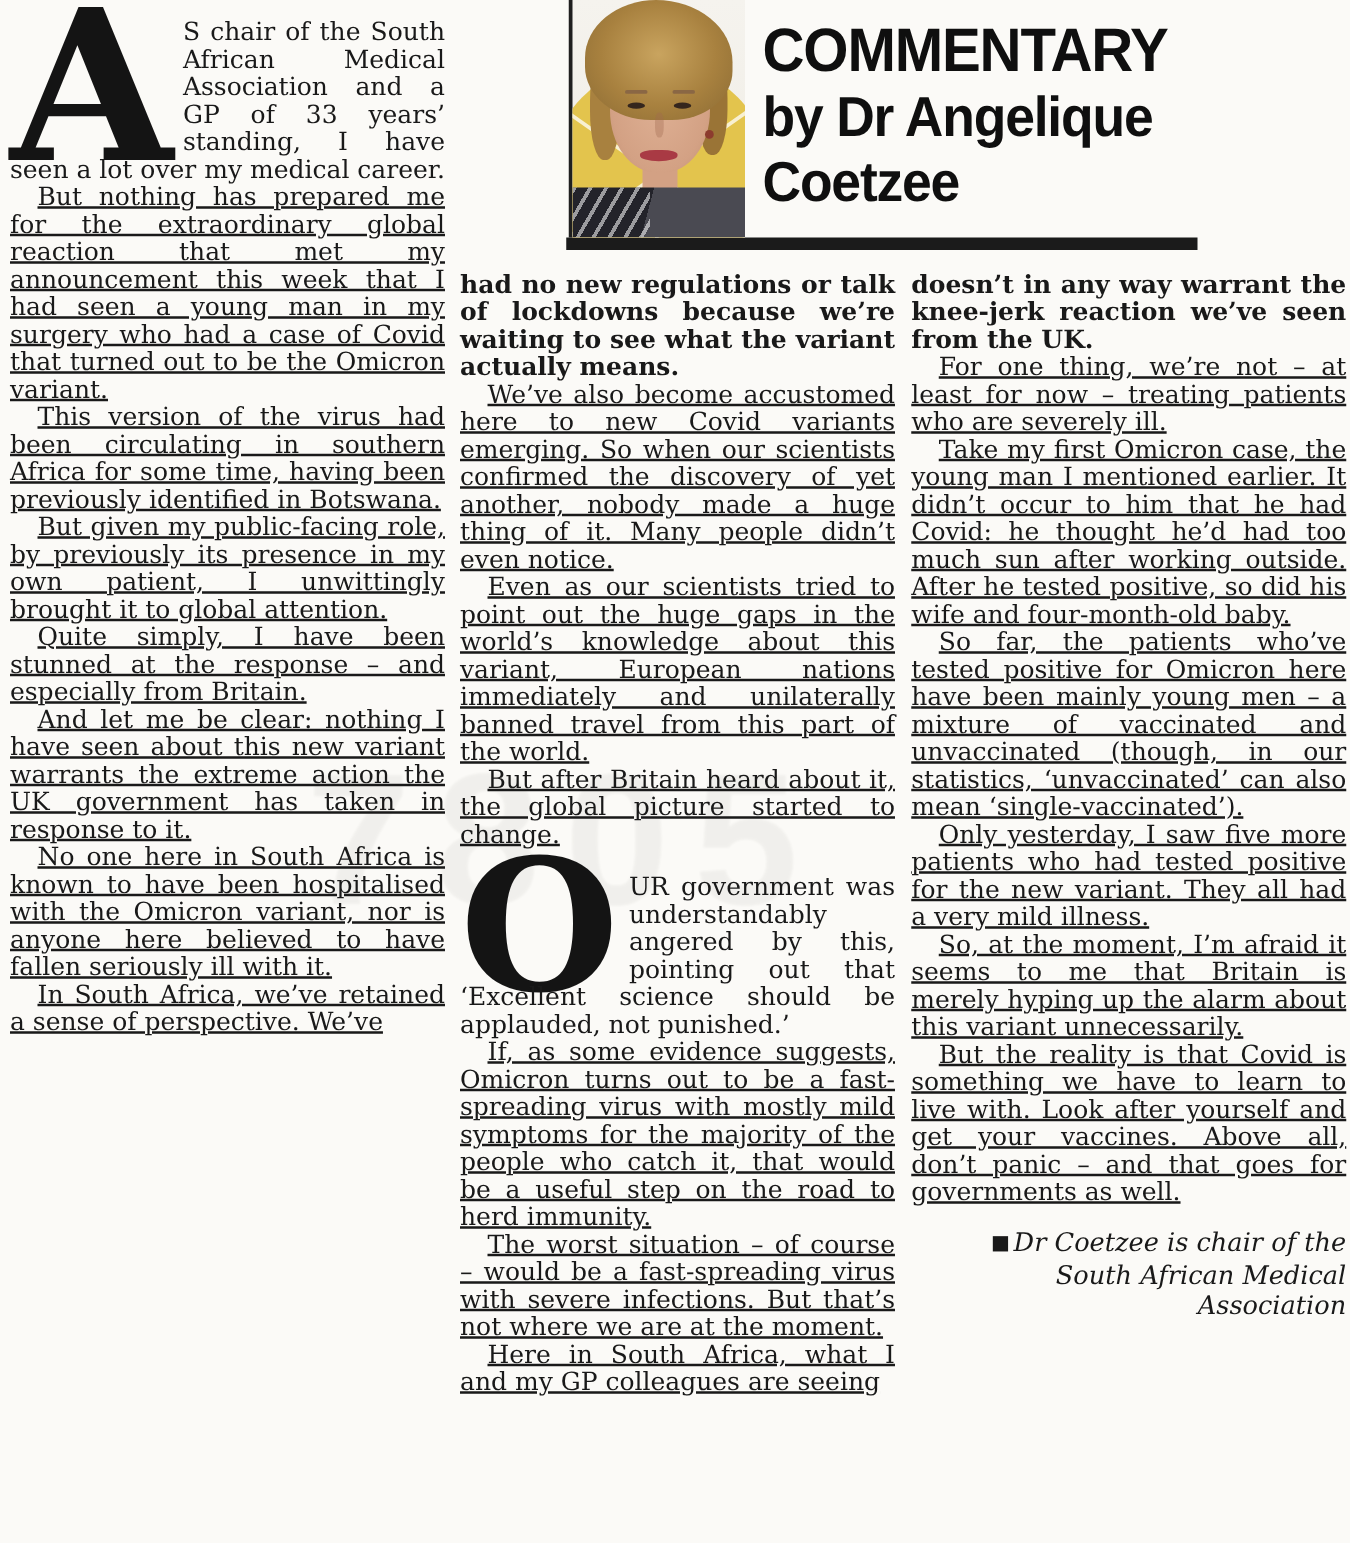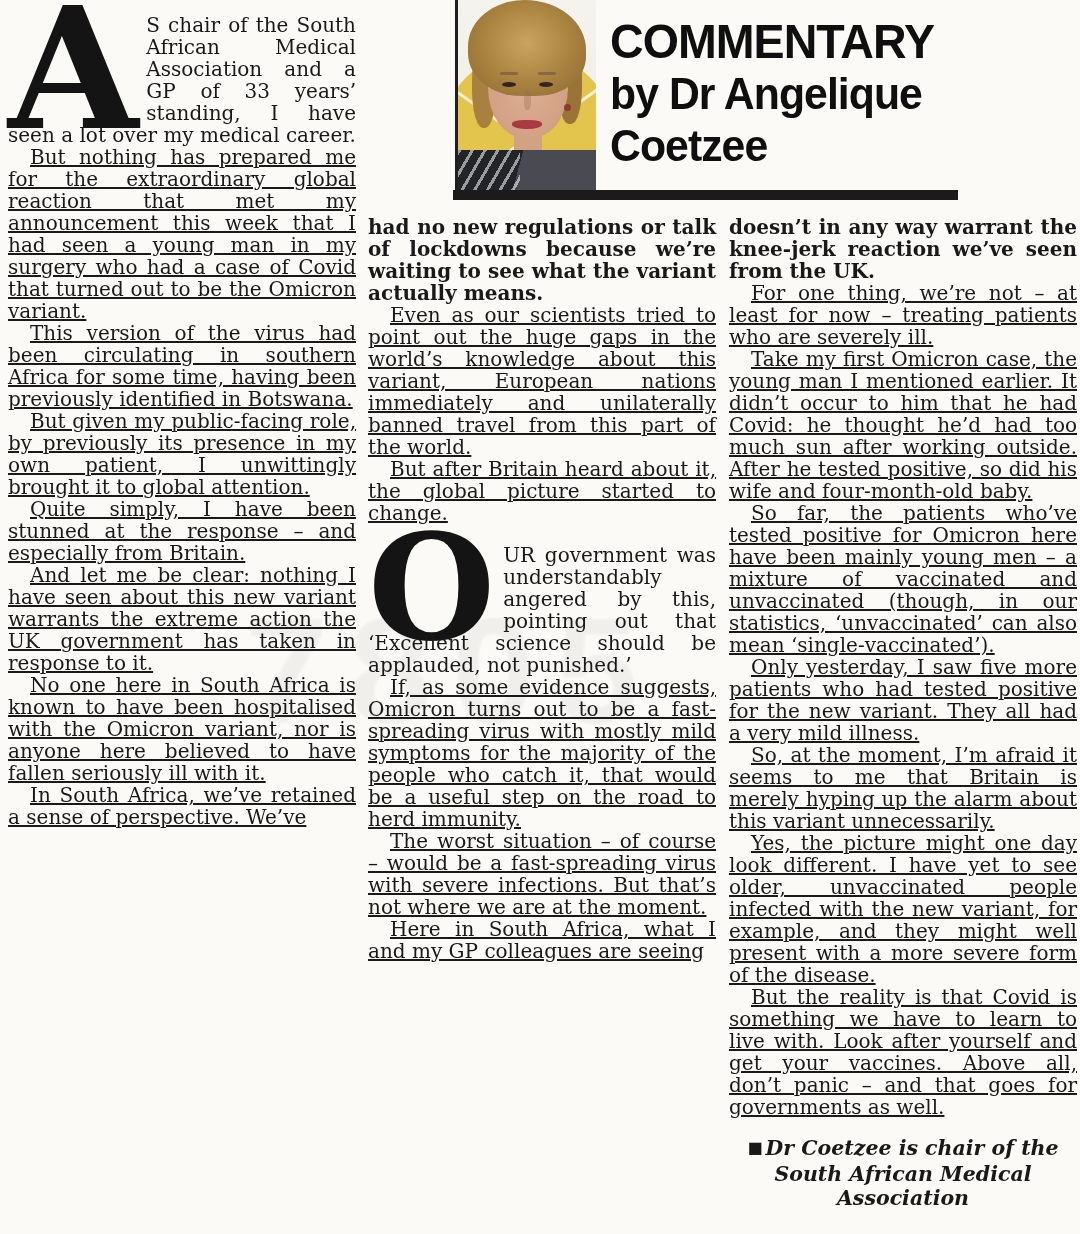--- a/index.html
+++ b/index.html
@@ -75,22 +75,22 @@
   p.para { text-indent:22px;text-decoration:underline; }
   p.cont { text-indent:0;font-weight:bold; }
   p.dc   { text-indent:0; }
 
   .dropcap { float:left; font-weight:bold; color:#141414;
     font-family:"DejaVu Serif", serif; padding-right:8px; }
   .dropcap-a { font-size:168px; line-height:110px; }
   .dropcap-o { font-size:146px; line-height:88px; }
 
   
-  .footnote { margin-top:18px !important; text-align:center; text-indent:0;
-    font-weight:bold; font-style:italic; font-size:20.5px; line-height:24px; }
+  .footnote { margin-top:18px !important; text-align:right; text-indent:0;
+    font-weight:normal; font-style:italic; font-size:20.5px; line-height:24px; }
   .fn-marker { font-style:normal; font-size:16px; margin-right:3px; position:relative; top:-2px; }
 </style>
 </head>
 <body>
 
 <div class="page">
 
   <div class="watermark">7805</div>
 
   <div class="photo">
@@ -126,33 +126,33 @@
     <p class="para">This version of the virus had been circulating in southern Africa for some time, having been previously identified in Botswana.</p>
     <p class="para">But given my public-facing role, by previously its presence in my own patient, I unwittingly brought it to global attention.</p>
     <p class="para">Quite simply, I have been stunned at the response – and especially from Britain.</p>
     <p class="para">And let me be clear: nothing I have seen about this new variant warrants the extreme action the UK government has taken in response to it.</p>
     <p class="para">No one here in South Africa is known to have been hospitalised with the Omicron variant, nor is anyone here believed to have fallen seriously ill with it.</p>
     <p class="para">In South Africa, we’ve retained a sense of perspective. We’ve</p>
   </div>
 
   <div class="col col2">
     <p class="cont">had no new regulations or talk of lockdowns because we’re waiting to see what the variant actually means.</p>
+    <p class="para">We’ve also become accustomed here to new Covid variants emerging. So when our scientists confirmed the discovery of yet another, nobody made a huge thing of it. Many people didn’t even notice.</p>
     <p class="para">Even as our scientists tried to point out the huge gaps in the world’s knowledge about this variant, European nations immediately and unilaterally banned travel from this part of the world.</p>
     <p class="para">But after Britain heard about it, the global picture started to change.</p>
     <p class="dc" style="margin-top:20px;"><span class="dropcap dropcap-o">O</span><span>UR government was understandably angered by this, pointing out that ‘Excellent science should be applauded, not punished.’</span></p>
     <p class="para">If, as some evidence suggests, Omicron turns out to be a fast-spreading virus with mostly mild symptoms for the majority of the people who catch it, that would be a useful step on the road to herd immunity.</p>
     <p class="para">The worst situation – of course – would be a fast-spreading virus with severe infections. But that’s not where we are at the moment.</p>
     <p class="para">Here in South Africa, what I and my GP colleagues are seeing</p>
   </div>
 
   <div class="col col3">
     <p class="cont">doesn’t in any way warrant the knee-jerk reaction we’ve seen from the UK.</p>
     <p class="para">For one thing, we’re not – at least for now – treating patients who are severely ill.</p>
     <p class="para">Take my first Omicron case, the young man I mentioned earlier. It didn’t occur to him that he had Covid: he thought he’d had too much sun after working outside. After he tested positive, so did his wife and four-month-old baby.</p>
     <p class="para">So far, the patients who’ve tested positive for Omicron here have been mainly young men – a mixture of vaccinated and unvaccinated (though, in our statistics, ‘unvaccinated’ can also mean ‘single-vaccinated’).</p>
     <p class="para">Only yesterday, I saw five more patients who had tested positive for the new variant. They all had a very mild illness.</p>
     <p class="para">So, at the moment, I’m afraid it seems to me that Britain is merely hyping up the alarm about this variant unnecessarily.</p>
-    <p class="para">Yes, the picture might one day look different. I have yet to see older, unvaccinated people infected with the new variant, for example, and they might well present with a more severe form of the disease.</p>
     <p class="para">But the reality is that Covid is something we have to learn to live with. Look after yourself and get your vaccines. Above all, don’t panic – and that goes for governments as well.</p>
     <p class="footnote"><span class="fn-marker">■</span><span class="fn-text">Dr Coetzee is chair of the South African Medical Association</span></p>
   </div>
 
 </div>
 
 </body></html>

